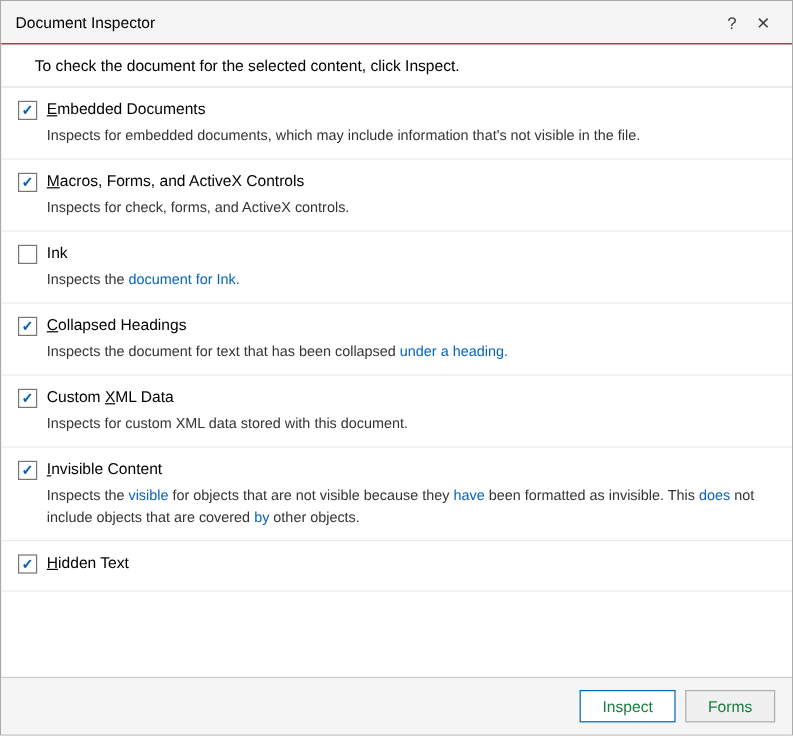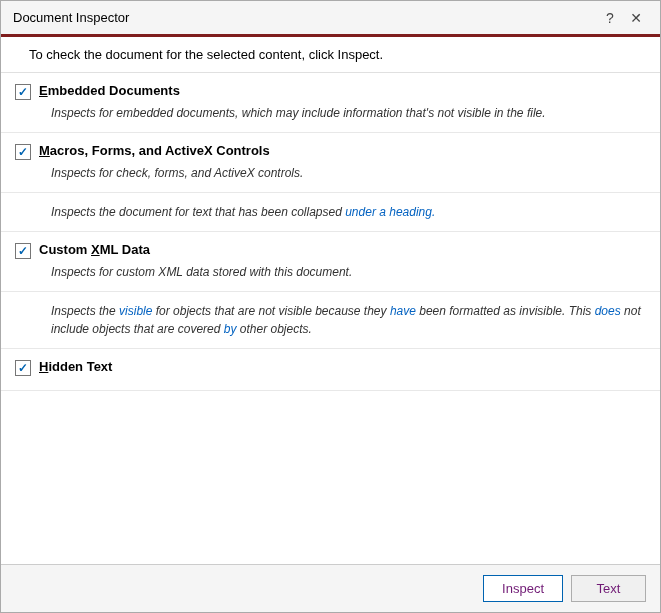--- a/index.html
+++ b/index.html
@@ -16,21 +16,21 @@
       width: 661px;
       height: 613px;
       background: #ffffff;
       border: 1px solid #aaaaaa;
       box-shadow: 2px 2px 8px rgba(0,0,0,0.3);
       display: flex;
       flex-direction: column;
     }
     .title-bar {
       background: #f5f5f5;
-      border-bottom: 3px solid #7f1d1d;
+      border-bottom: 1px solid #7f1d1d;
       padding: 8px 12px;
       display: flex;
       align-items: center;
       justify-content: space-between;
       height: 36px;
     }
     .title-bar-left {
       display: flex;
       align-items: center;
       gap: 8px;
@@ -108,50 +108,49 @@
     .checkbox.checked {
       background: #ffffff;
     }
     .checkbox.checked::after {
       content: '✓';
       font-size: 12px;
       color: #0063b1;
       font-weight: bold;
     }
     .item-title {
-      font-weight: bold;
+      font-weight: normal;
       font-size: 13px;
       color: #000;
     }
     .item-desc {
-      margin-left: 36px;
+      margin-left: 24px;
       font-size: 12px;
       color: #333;
       line-height: 1.5;
-      font-style: italic;
     }
     .item-desc a, .item-desc .link {
       color: #0563c1;
       text-decoration: none;
     }
     .footer {
       border-top: 1px solid #cccccc;
       padding: 10px 14px;
       display: flex;
       justify-content: flex-end;
       gap: 8px;
       background: #f5f5f5;
     }
     .footer-btn {
       padding: 5px 18px;
       font-size: 13px;
       cursor: pointer;
       border: 1px solid #adadad;
       background: #f0f0f0;
-      color: #701a75;
+      color: #15803d;
       min-width: 75px;
     }
     .footer-btn.primary {
       border-color: #0063b1;
       background: #ffffff;
     }
     .underline {
       text-decoration: underline;
     }
   </style>
@@ -184,44 +183,59 @@
       </div>
 
       <div class="item">
         <div class="item-header">
           <div class="checkbox checked"></div>
           <span class="item-title"><span class="underline">M</span>acros, Forms, and ActiveX Controls</span>
         </div>
         <div class="item-desc">Inspects for check, forms, and ActiveX controls.</div>
       </div>
 
-
-      <div class="item">
+      <div class="item">
+        <div class="item-header">
+          <div class="checkbox"></div>
+          <span class="item-title">Ink</span>
+        </div>
+        <div class="item-desc">Inspects the <span class="link">document for Ink.</span></div>
+      </div>
+
+      <div class="item">
+        <div class="item-header">
+          <div class="checkbox checked"></div>
+          <span class="item-title"><span class="underline">C</span>ollapsed Headings</span>
+        </div>
         <div class="item-desc">Inspects the document for text that has been collapsed <span class="link">under a heading.</span></div>
       </div>
 
       <div class="item">
         <div class="item-header">
           <div class="checkbox checked"></div>
           <span class="item-title">Custom <span class="underline">X</span>ML Data</span>
         </div>
         <div class="item-desc">Inspects for custom XML data stored with this document.</div>
       </div>
 
       <div class="item">
+        <div class="item-header">
+          <div class="checkbox checked"></div>
+          <span class="item-title"><span class="underline">I</span>nvisible Content</span>
+        </div>
         <div class="item-desc">Inspects the <span class="link">visible</span> for objects that are not visible because they <span class="link">have</span> been formatted as invisible. This <span class="link">does</span> not include objects that are covered <span class="link">by</span> other objects.</div>
       </div>
 
       <div class="item">
         <div class="item-header">
           <div class="checkbox checked"></div>
           <span class="item-title"><span class="underline">H</span>idden Text</span>
         </div>
       </div>
 
     </div>
   </div>
 
   <div class="footer">
     <button class="footer-btn primary">Inspect</button>
-    <button class="footer-btn">Text</button>
+    <button class="footer-btn">Forms</button>
   </div>
 </div>
 
 </body></html>

